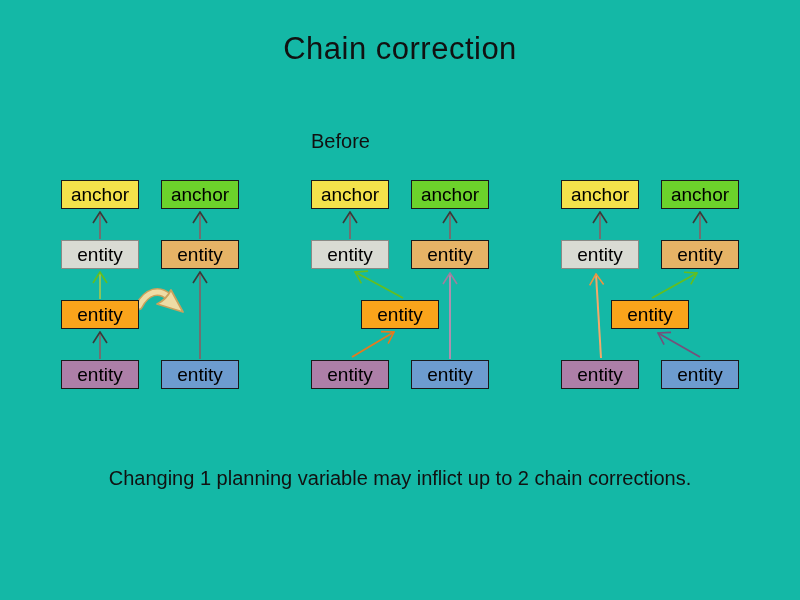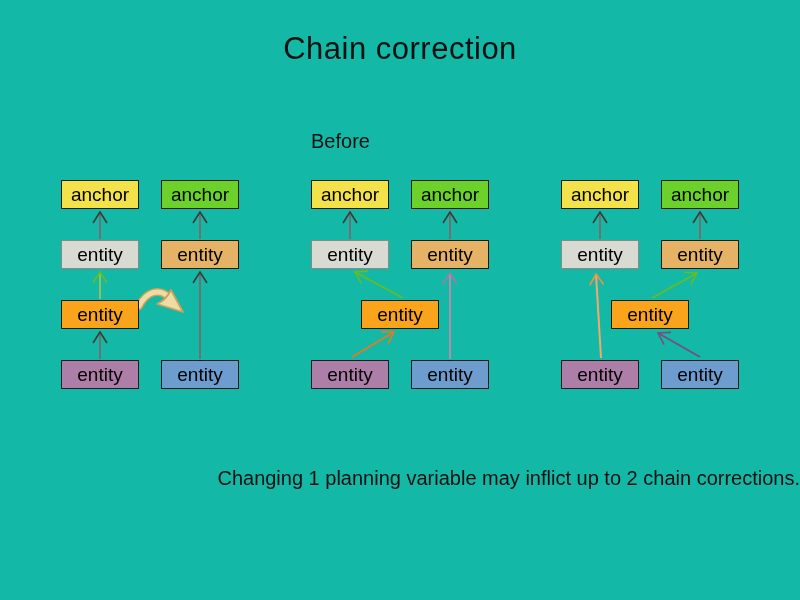--- a/index.html
+++ b/index.html
@@ -16,21 +16,21 @@
         border:1.5px solid #1a1a1a;border-radius:0;
         display:flex;align-items:center;justify-content:center;
         font-size:19px;color:#000000;line-height:1;}
   .fill-yellow{background:#F4E24B;}
   .fill-green{background:#6CD22B;}
   .fill-gray{background:#D9DBD3;border-color:#8a8a85;}
   .fill-tan{background:#E6B366;}
   .fill-orange{background:#FAA41B;}
   .fill-purple{background:#AD7FA8;}
   .fill-blue{background:#6D9CCF;}
-  .caption{position:absolute;top:467px;left:0;width:800px;text-align:right;
+  .caption{position:absolute;top:467px;left:0;width:800px;text-align:center;
            font-size:20px;color:#111111;}
 </style>
 </head>
 <body>
 
 <div class="stage">
 
   <h1 class="title">Chain correction</h1>
 
   <div class="group-label label-before">Before</div>

